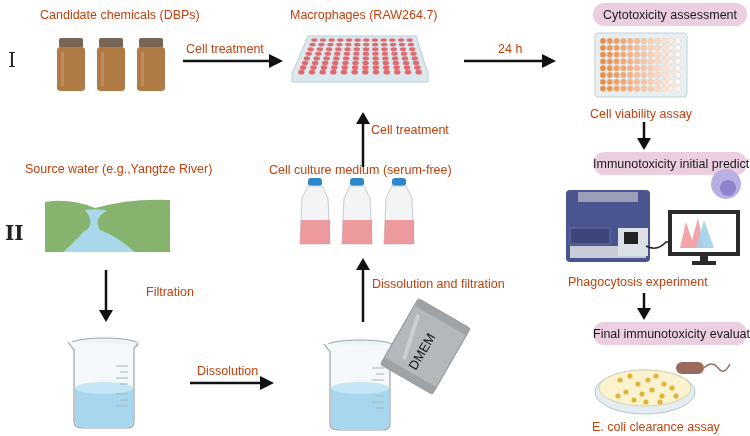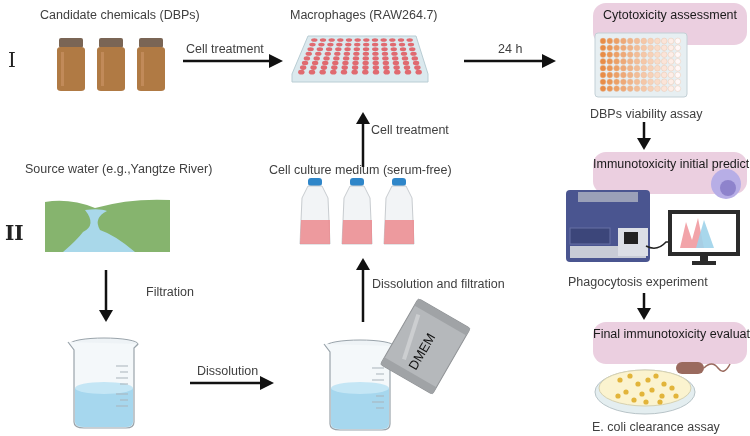--- a/index.html
+++ b/index.html
@@ -1,20 +1,20 @@
 <!DOCTYPE html>
 <html><head>
 <meta charset="utf-8">
 <style>
   html, body { margin:0; padding:0; background:#ffffff; }
   body { width:750px; height:436px; position:relative; overflow:hidden;
          font-family:"Liberation Sans", sans-serif; color:#1a1a1a; }
-  .lbl { position:absolute; font-size:12.5px; white-space:nowrap; color:#404040; }
+  .lbl { position:absolute; font-size:12.5px; white-space:nowrap; color:#c2410c; }
   .roman { position:absolute; font-family:"DejaVu Serif", serif; font-size:20px; color:#222; }
-  .pill { position:absolute; left:593px; width:154px; height:42px; border-radius:13px;
+  .pill { position:absolute; left:593px; width:154px; height:23px; border-radius:13px;
           background:#ebcfe0; font-size:12.5px; text-align:center; line-height:25px; white-space:nowrap; }
   svg { position:absolute; overflow:visible; }
   .italic { }
 </style>
 </head>
 <body>
 
 <div class="roman" style="left:8px;top:48px;">I</div>
 <div class="roman" style="left:5px;top:221px;font-weight:bold;">II</div>
 
@@ -334,21 +334,21 @@
     <circle cx="30.4" cy="57.6" r="2.9" fill="rgb(238,169,119)" stroke="#e6c0a6" stroke-width="0.4"></circle>
     <circle cx="37.2" cy="57.6" r="2.9" fill="rgb(240,179,135)" stroke="#e6c0a6" stroke-width="0.4"></circle>
     <circle cx="44" cy="57.6" r="2.9" fill="rgb(242,189,151)" stroke="#e6c0a6" stroke-width="0.4"></circle>
     <circle cx="50.8" cy="57.6" r="2.9" fill="rgb(245,199,167)" stroke="#e6c0a6" stroke-width="0.4"></circle>
     <circle cx="57.6" cy="57.6" r="2.9" fill="rgb(247,209,183)" stroke="#e6c0a6" stroke-width="0.4"></circle>
     <circle cx="64.4" cy="57.6" r="2.9" fill="rgb(249,219,199)" stroke="#e6c0a6" stroke-width="0.4"></circle>
     <circle cx="71.19999999999999" cy="57.6" r="2.9" fill="rgb(251,228,216)" stroke="#e6c0a6" stroke-width="0.4"></circle>
     <circle cx="78" cy="57.6" r="2.9" fill="rgb(253,238,232)" stroke="#e6c0a6" stroke-width="0.4"></circle>
     <circle cx="84.8" cy="57.6" r="2.9" fill="rgb(255,248,248)" stroke="#e6c0a6" stroke-width="0.4"></circle>
   </svg>
-<div class="lbl" style="left:590px;top:107px;">DBPs viability assay</div>
+<div class="lbl" style="left:590px;top:107px;">Cell viability assay</div>
 <svg style="left:637px;top:122px;" width="14" height="28">
   <line x1="7" y1="0" x2="7" y2="18" stroke="#111" stroke-width="2.5"></line>
   <polygon points="0,16 7,28 14,16" fill="#111"></polygon>
 </svg>
 
 <div class="pill" style="top:152px;">Immunotoxicity initial prediction</div>
 <svg style="left:562px;top:188px;" width="186" height="78" viewBox="0 0 186 78">
   <rect x="4" y="2" width="84" height="72" rx="4" fill="#4a5590"></rect>
   <rect x="16" y="4" width="60" height="10" fill="#9aa0b8"></rect>
   <rect x="8" y="40" width="40" height="16" fill="#3c467a" stroke="#6670a4" stroke-width="1"></rect>

